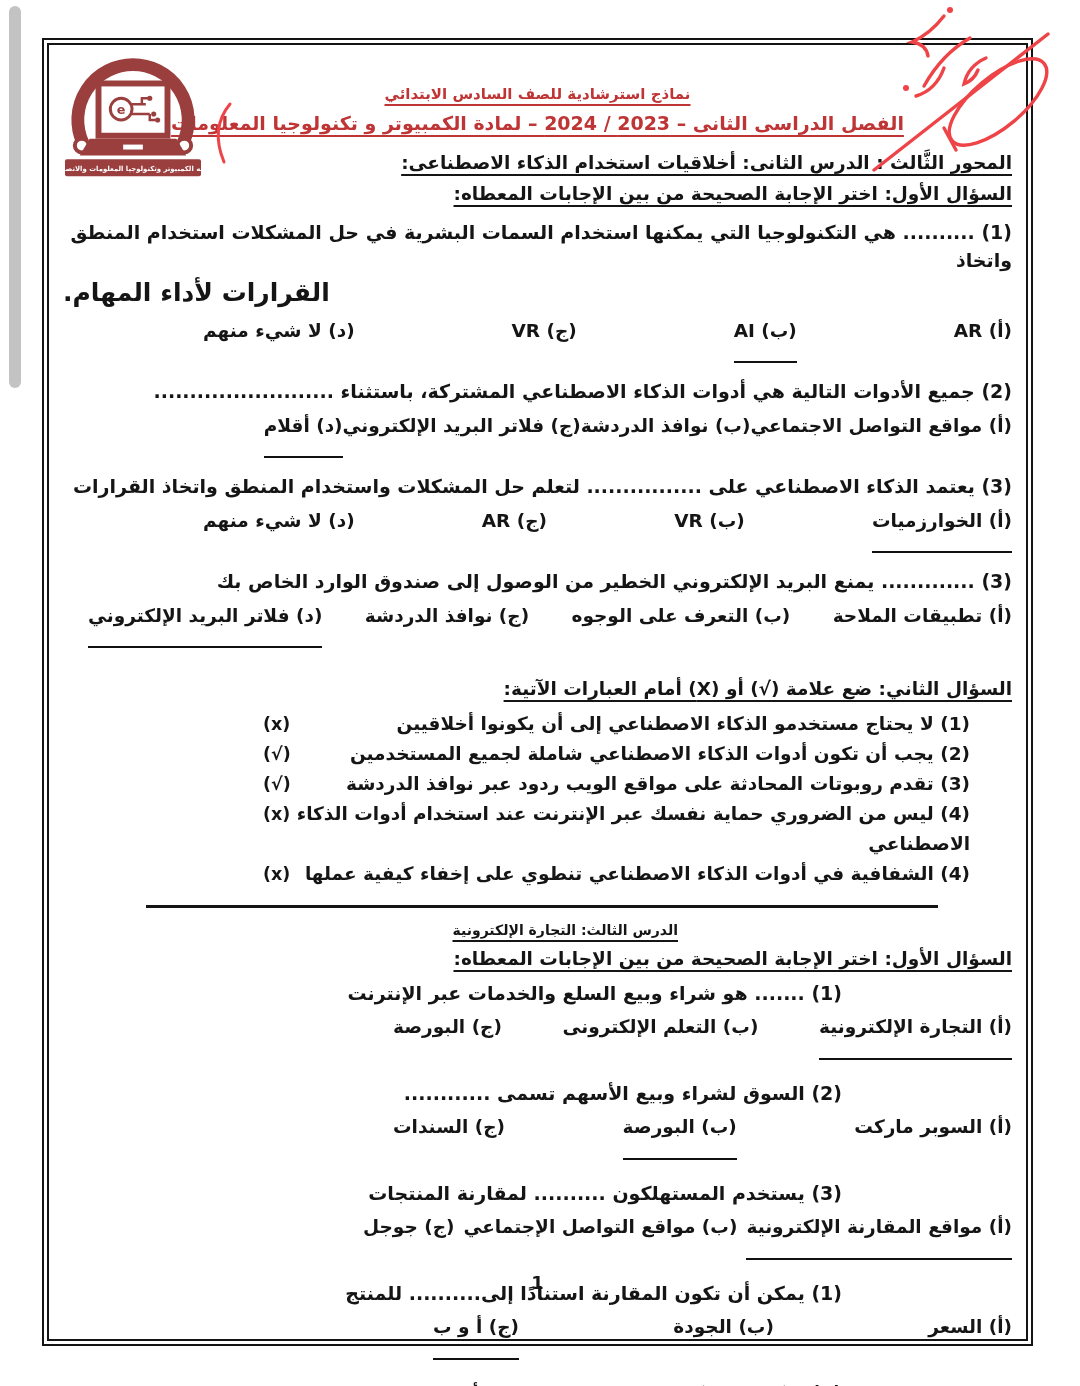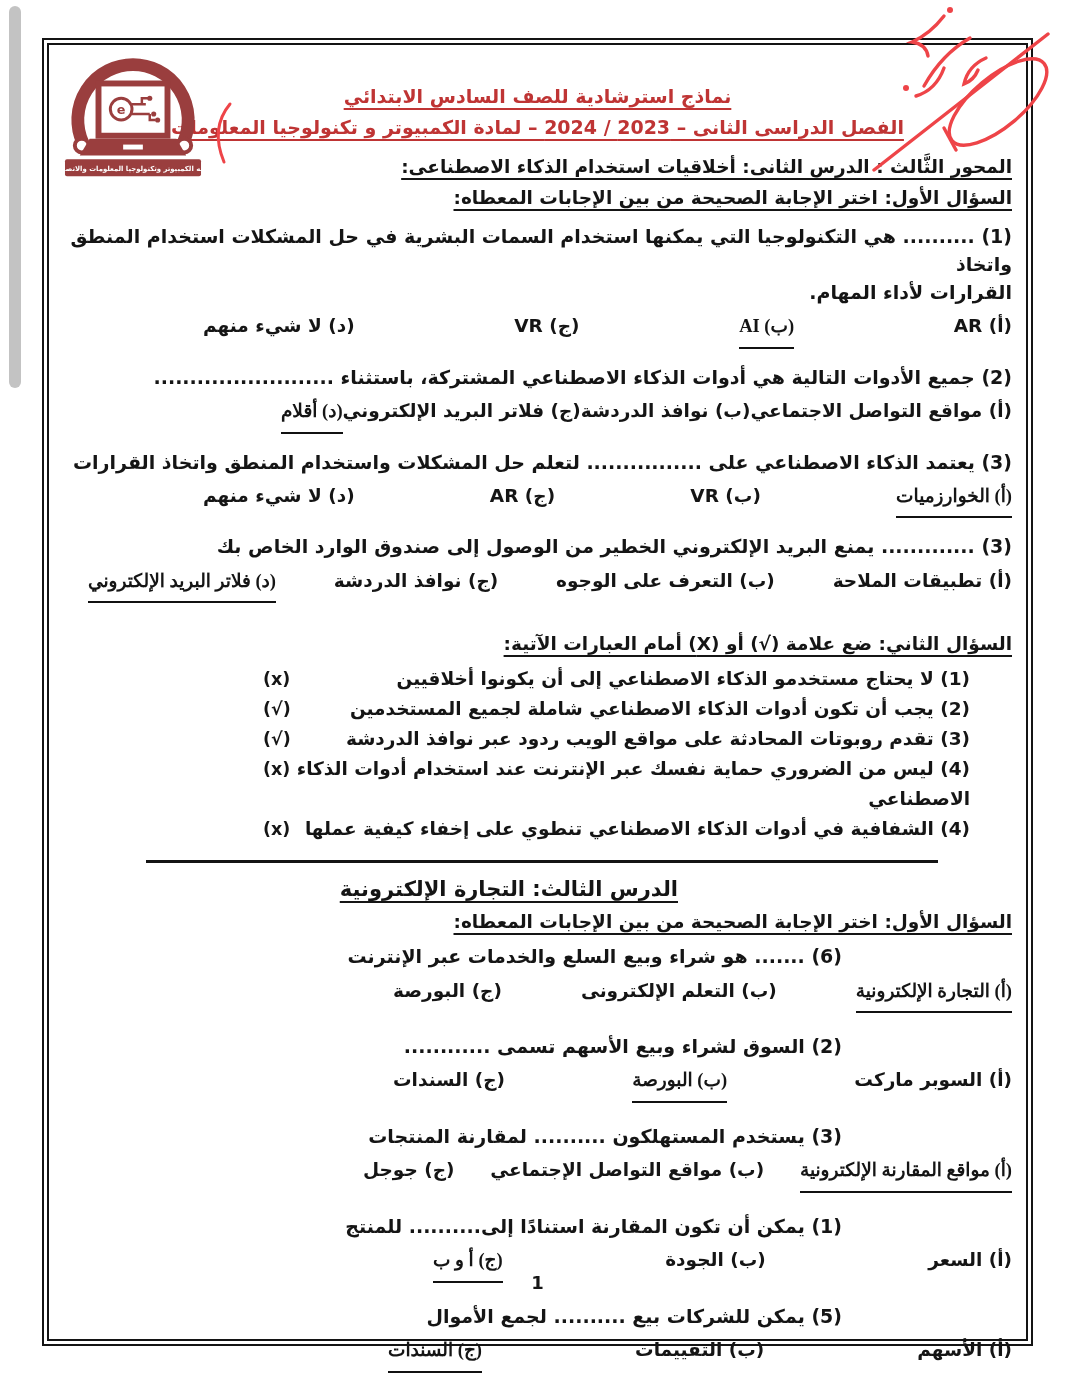--- a/index.html
+++ b/index.html
@@ -17,45 +17,45 @@
          position:relative;padding:6px 14px;direction:rtl;}
 
   
   .logo{position:absolute;left:6px;top:2px;width:156px;height:138px;}
 
   
   .signature{position:absolute;right:0;top:0;width:232px;height:186px;z-index:6;pointer-events:none;}
   .stray-mark{position:absolute;left:200px;top:100px;width:40px;height:70px;z-index:6;pointer-events:none;}
 
   .hdr{text-align:center;margin-top:34px;color:#bf3434;}
-  .hdr .l1{font-size:19px;margin-bottom:9px;}
+  .hdr .l1{font-size:15px;margin-bottom:9px;}
   .hdr .l2{font-size:19px;margin-bottom:16px;}
   .ul{text-decoration:underline;text-decoration-thickness:2px;text-underline-offset:5px;}
 
   .title{font-size:18.5px;text-align:right;line-height:1.45;}
   .title + .title{margin-top:4px;}
   .sec-gap{margin-top:2px;}
 
   .qblock{margin-bottom:14px;}
   .qblock.lg{margin-bottom:19px;}
   .q-text{font-size:19px;text-align:right;line-height:1.5;}
   .q-text.q-indent{margin-right:170px;}
-  .q-text2{font-size:19px;text-align:right;line-height:1.45;}
+  .q-text2{font-size:25px;text-align:left;line-height:1.45;}
   .opts{display:flex;justify-content:space-between;align-items:baseline;
         margin-top:4px;font-size:18.5px;line-height:1.7;}
   .opt{white-space:nowrap;}
-  .opt.u{border-bottom:2.5px solid #111;padding-bottom:4px;font-family:Liberation Serif, serif;}
+  .opt.u{border-bottom:2.5px solid #111;padding-bottom:15px;}
 
   .stmt{display:flex;justify-content:space-between;align-items:baseline;
         font-size:18.5px;line-height:1.62;padding-left:200px;padding-right:42px;}
   .stmt .mark{font-size:17.5px;}
 
   .divider{height:3px;background:#141414;width:792px;margin:16px 74px 14px auto;}
 
-  .lesson-title{font-size:21px;text-align:right;margin-right:334px;margin-top:2px;margin-bottom:10px;}
+  .lesson-title{font-size:14px;text-align:right;margin-right:334px;margin-top:2px;margin-bottom:10px;}
   .choose2{font-size:18.5px;text-align:right;margin-bottom:10px;}
 
   .pagenum{position:absolute;bottom:46px;left:0;right:0;text-align:center;
            font-size:18px;direction:ltr;}
 </style>
 </head>
 <body>
 
 <div class="scrollbar"></div>
 
@@ -153,21 +153,21 @@
         </div>
       </div>
 
     <div class="divider"></div>
 
     <div class="lesson-title"><span class="ul">الدرس الثالث: التجارة الإلكترونية</span></div>
     <div class="choose2"><span class="ul">السؤال الأول: اختر الإجابة الصحيحة من بين الإجابات المعطاه:</span></div>
 
     <div id="mcq2">
         <div class="qblock lg">
-          <div class="q-text q-indent">(6) ....... هو شراء وبيع السلع والخدمات عبر الإنترنت</div>
+          <div class="q-text q-indent">(1) ....... هو شراء وبيع السلع والخدمات عبر الإنترنت</div>
           <div class="opts" style="padding-left: 330px;">
             <span class="opt u">(أ) التجارة الإلكترونية</span>
             <span class="opt">(ب) التعلم الإلكترونى</span>
             <span class="opt">(ج) البورصة</span>
           </div>
         </div>
         <div class="qblock lg">
           <div class="q-text q-indent">(2) السوق لشراء وبيع الأسهم تسمى ............</div>
           <div class="opts" style="padding-left: 330px;">
             <span class="opt">(أ) السوبر ماركت</span>

